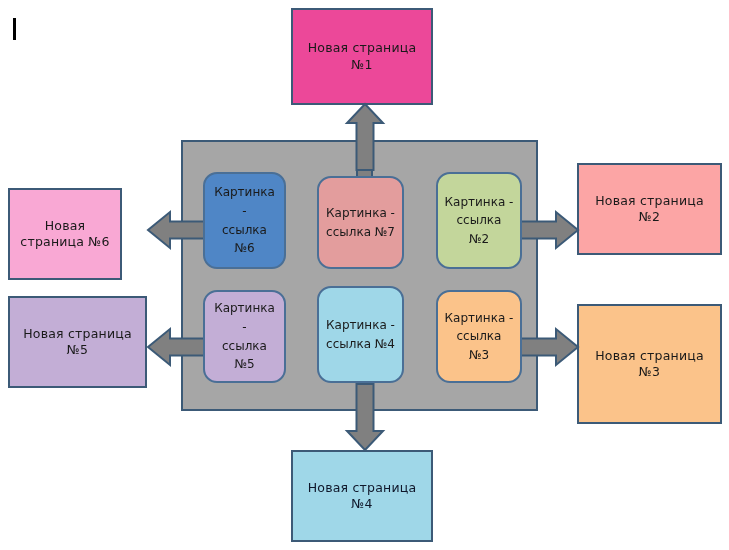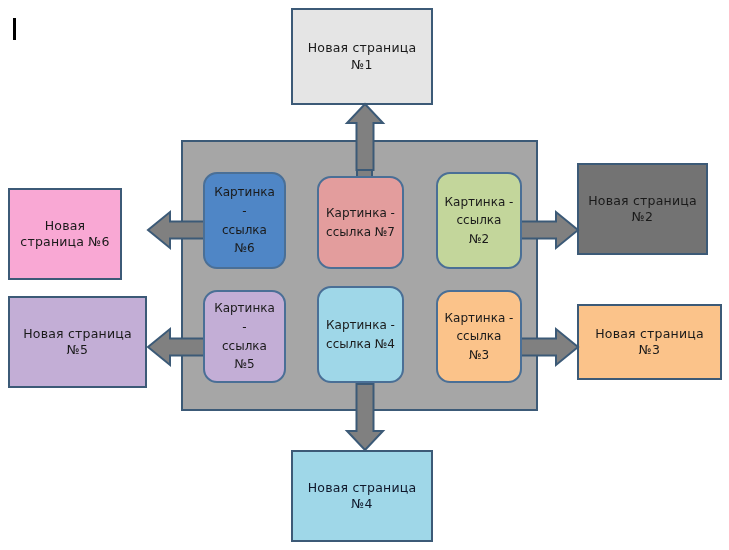--- a/index.html
+++ b/index.html
@@ -159,27 +159,27 @@
       <div class="link-box" style="left: 203px; top: 172px; width: 83px; height: 97px; background: rgb(79, 134, 198); border-color: rgb(74, 111, 150); color: rgb(26, 26, 26);">
         <div class="lines">
           <div>Картинка -</div>
           <div>ссылка</div>
           <div>№6</div>
         </div>
       </div>
     </div>
 
   <div id="page-layer">
-      <div class="page-box" style="left: 291px; top: 8px; width: 142px; height: 97px; background: #e5e5e5; border-color: rgb(60, 90, 119); color: rgb(26, 26, 26);">
+      <div class="page-box" style="left: 291px; top: 8px; width: 142px; height: 97px; background: #ec4899; border-color: rgb(60, 90, 119); color: rgb(26, 26, 26);">
         <span>Новая страница №1</span>
       </div>
-      <div class="page-box" style="left: 577px; top: 163px; width: 131px; height: 92px; background: #737373; border-color: rgb(60, 90, 119); color: rgb(26, 26, 26);">
+      <div class="page-box" style="left: 577px; top: 163px; width: 145px; height: 92px; background: #fca5a5; border-color: rgb(60, 90, 119); color: rgb(26, 26, 26);">
         <span>Новая страница №2</span>
       </div>
-      <div class="page-box" style="left: 577px; top: 304px; width: 145px; height: 76px; background: rgb(251, 195, 138); border-color: rgb(60, 90, 119); color: rgb(26, 26, 26);">
+      <div class="page-box" style="left: 577px; top: 304px; width: 145px; height: 120px; background: rgb(251, 195, 138); border-color: rgb(60, 90, 119); color: rgb(26, 26, 26);">
         <span>Новая страница №3</span>
       </div>
       <div class="page-box" style="left: 291px; top: 450px; width: 142px; height: 92px; background: rgb(159, 215, 232); border-color: rgb(60, 90, 119); color: #0f172a;">
         <span>Новая страница №4</span>
       </div>
       <div class="page-box" style="left: 8px; top: 296px; width: 139px; height: 92px; background: rgb(195, 174, 214); border-color: rgb(60, 90, 119); color: rgb(26, 26, 26);">
         <span>Новая страница №5</span>
       </div>
       <div class="page-box" style="left: 8px; top: 188px; width: 114px; height: 92px; background: #f9a8d4; border-color: rgb(60, 90, 119); color: rgb(26, 26, 26);">
         <span>Новая страница №6</span>

